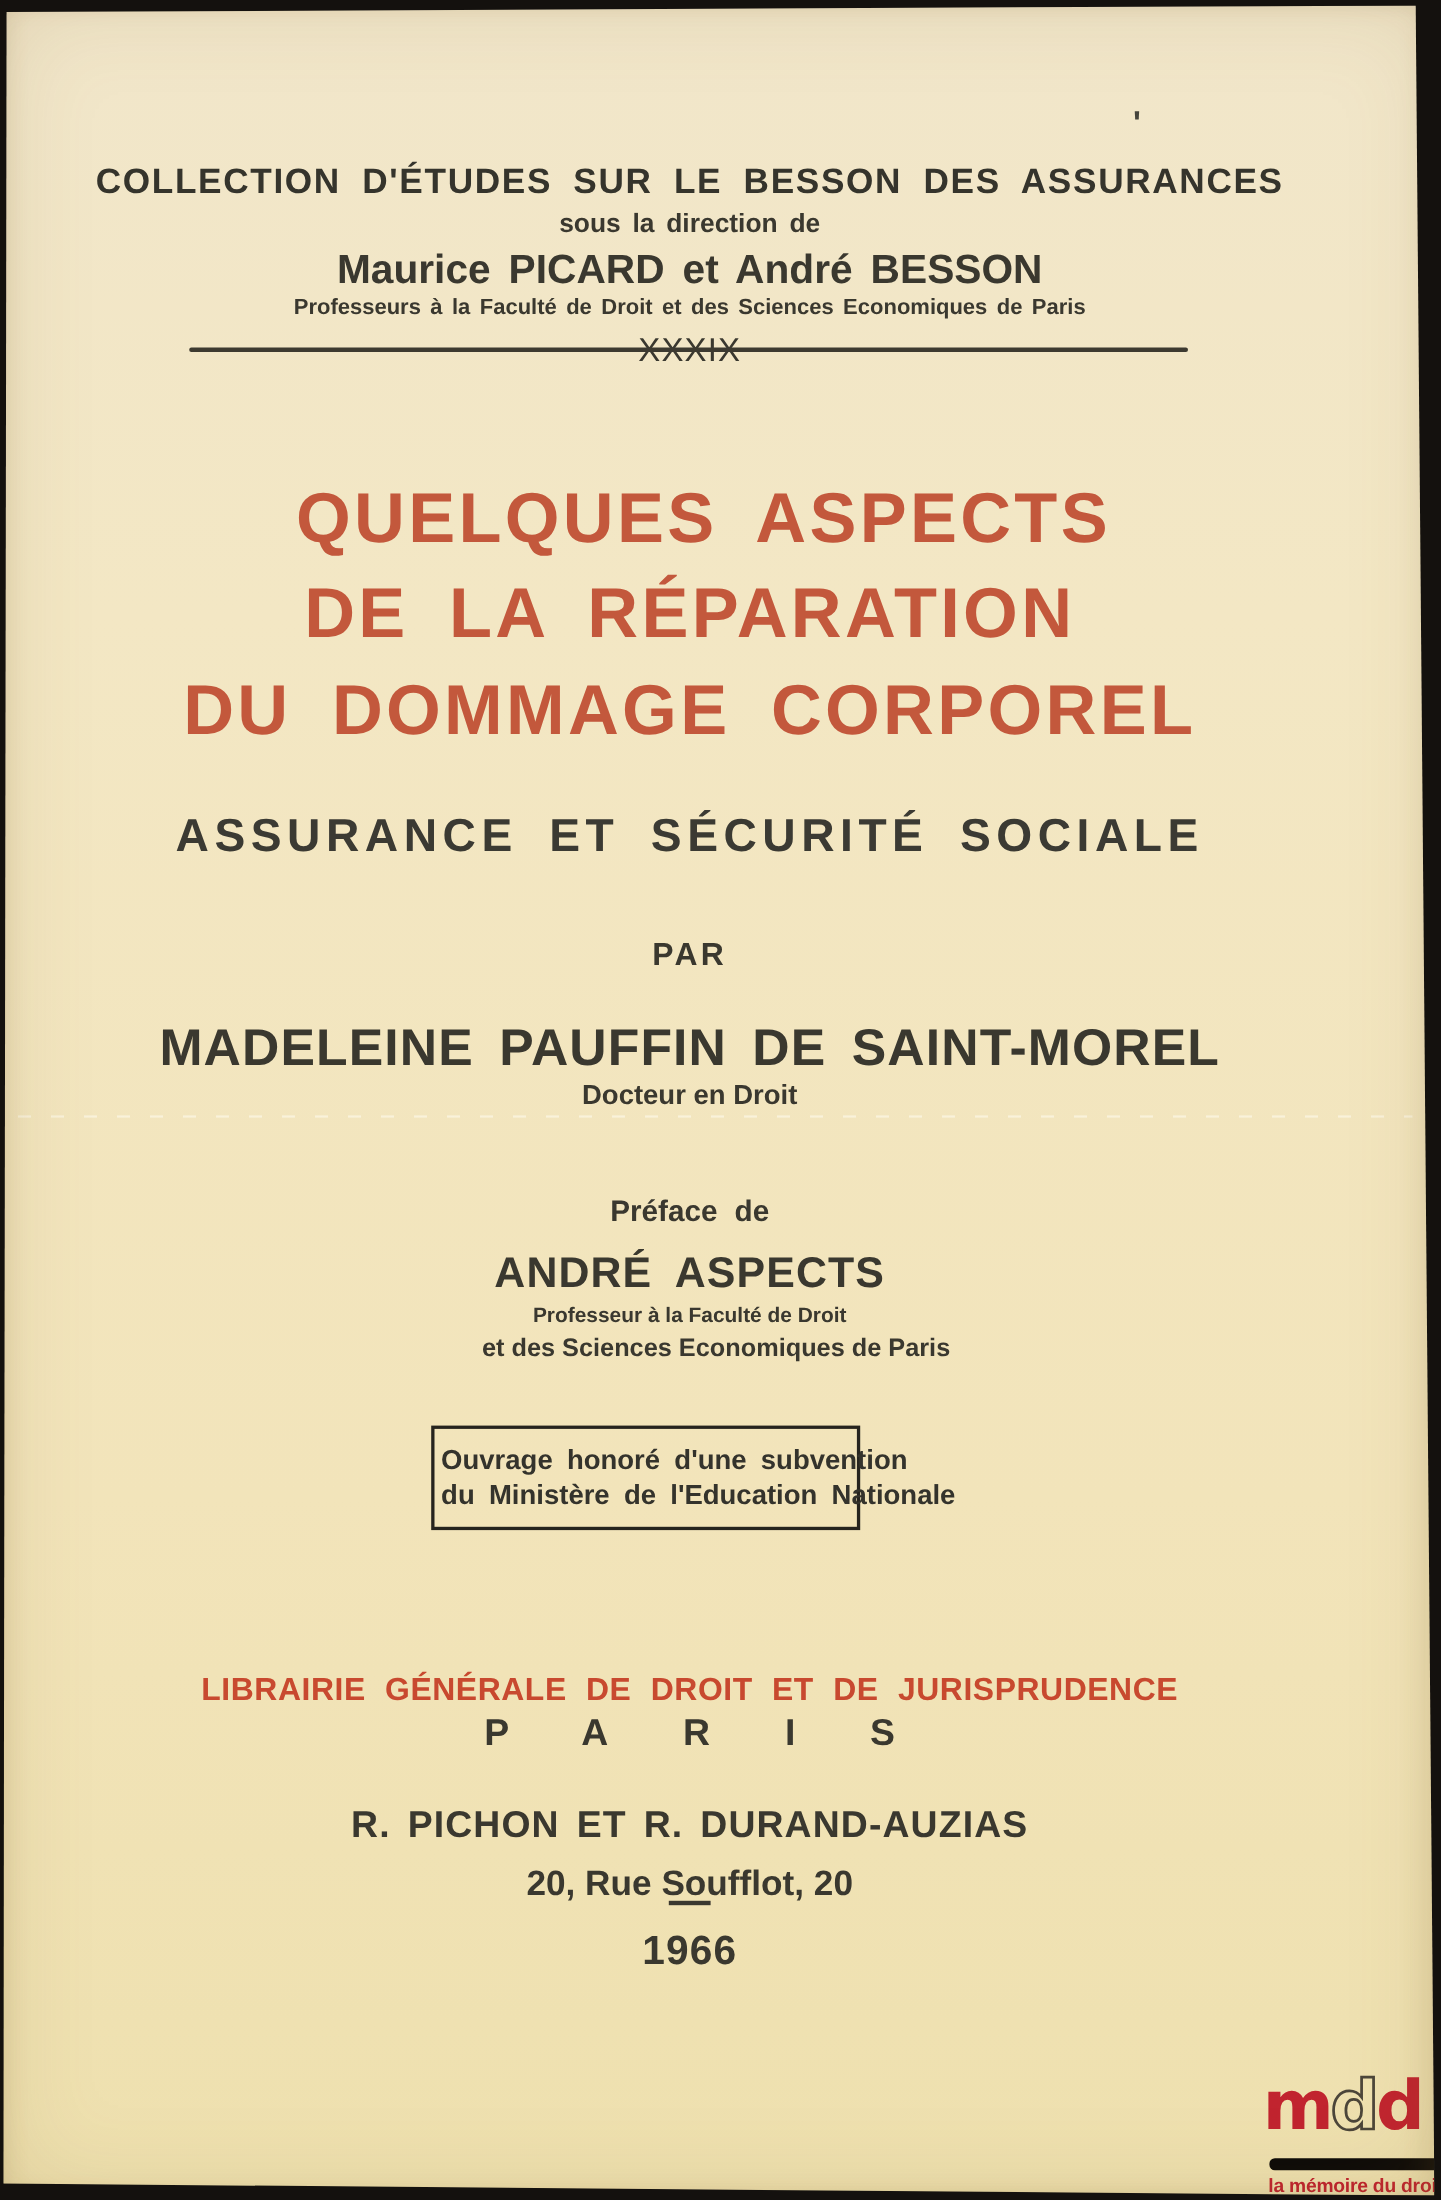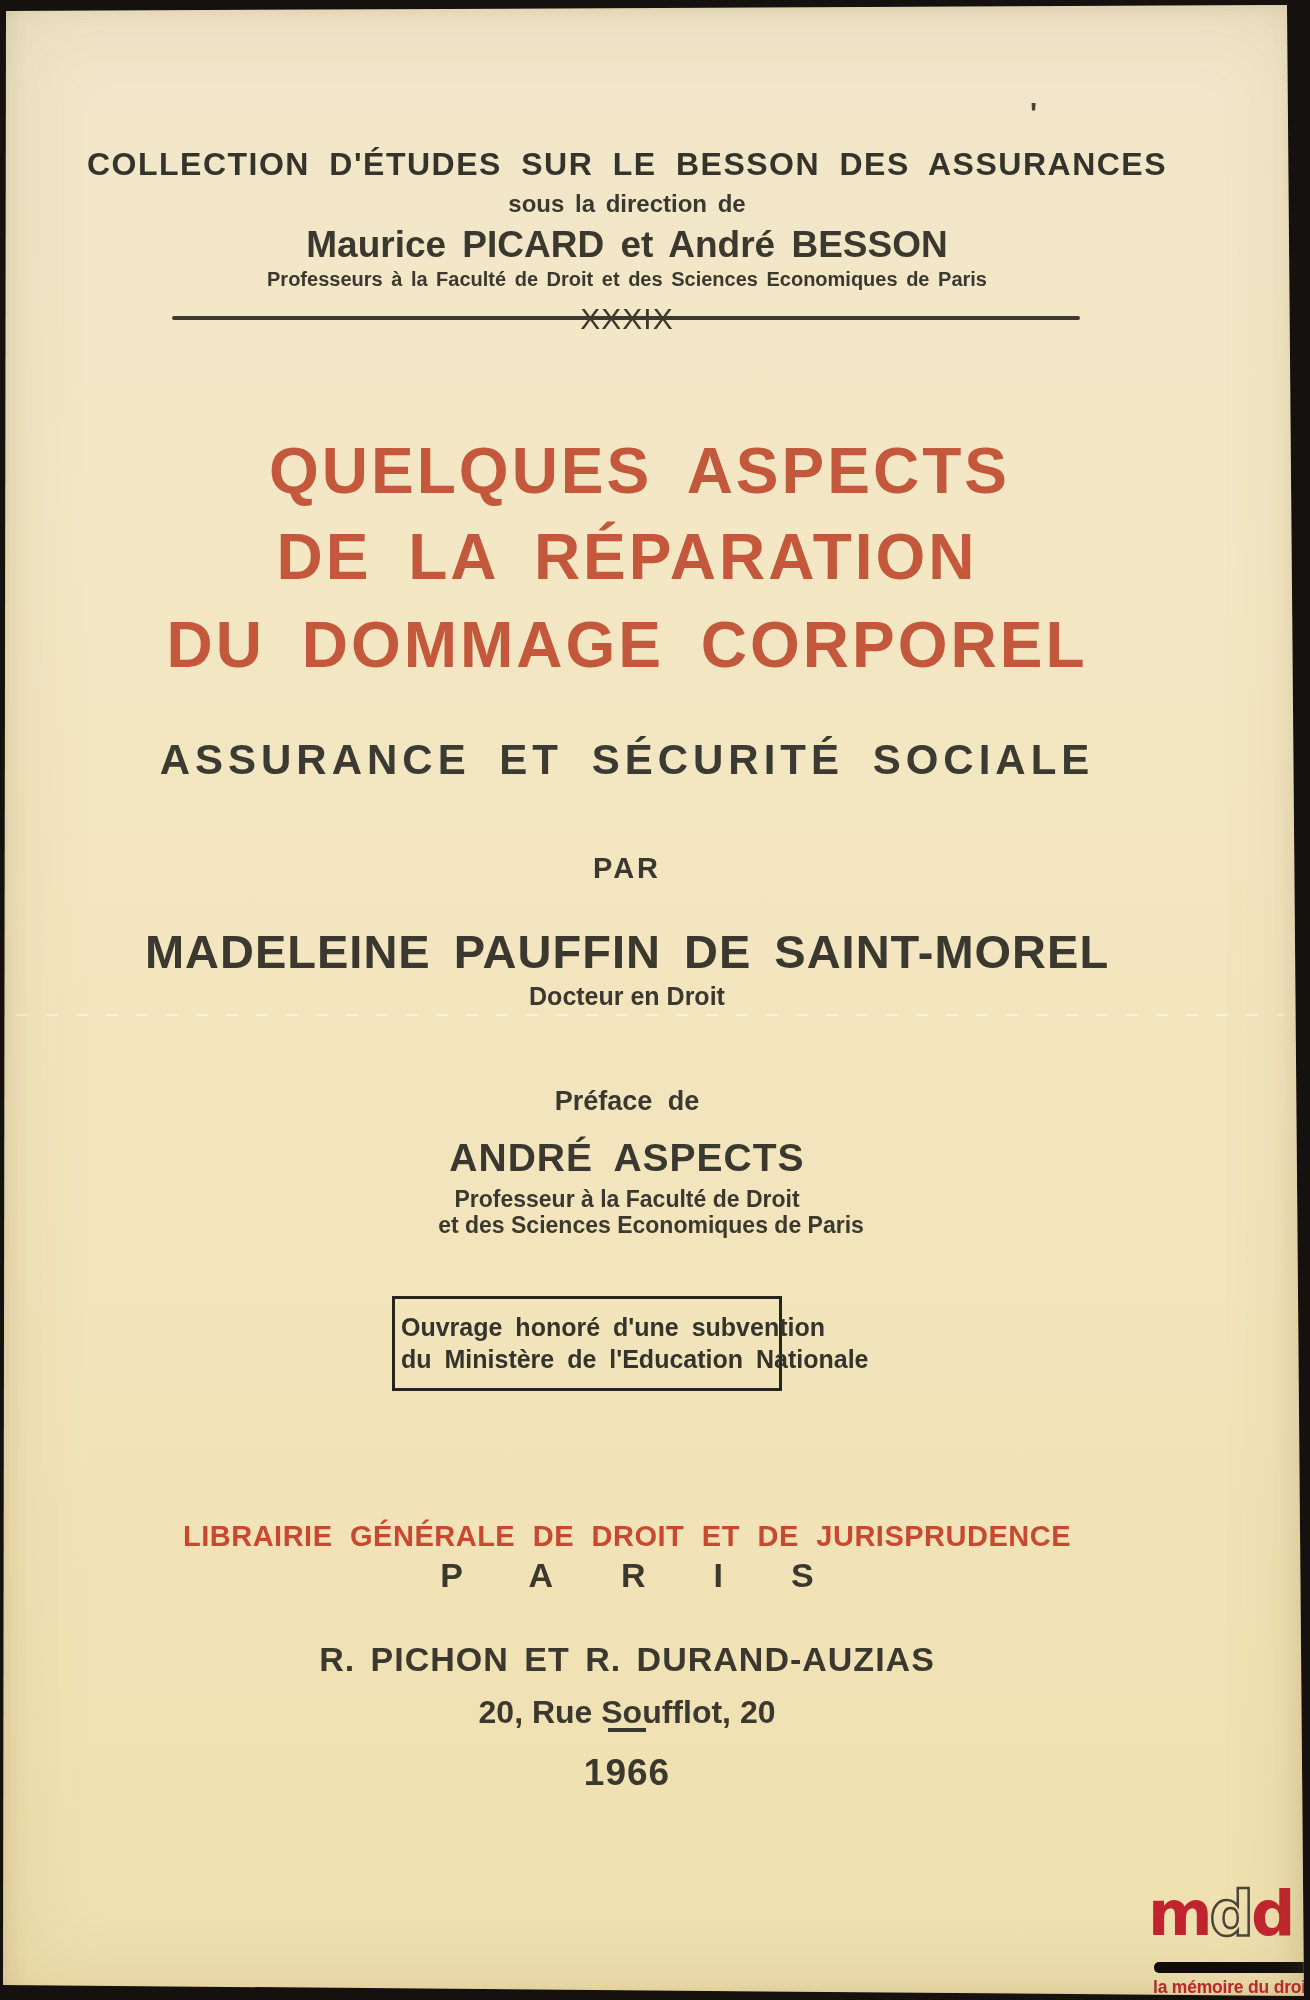--- a/index.html
+++ b/index.html
@@ -77,21 +77,21 @@
   .fold {
     position: absolute;
     top: 1014px; left: 16px; right: 26px; height: 2px;
     background: repeating-linear-gradient(90deg,
       rgba(253,248,232,0.9) 0 12px, rgba(253,248,232,0) 12px 30px);
     opacity: 0.75;
   }
 
   .preface-label  { top: 1086px; font-size: 27px; font-weight: bold; word-spacing: 8px; }
   .preface-author { top: 1136px; font-size: 39px; font-weight: bold; letter-spacing: 1px; word-spacing: 10px; }
-  .preface-sub-1  { top: 1186px; font-size: 23px; font-weight: bold; }
+  .preface-sub-1  { top: 1186px; font-size: 19px; font-weight: bold; }
   .preface-sub-2  { top: 1212px; font-size: 23px; font-weight: bold; padding-left: 48px; }
 
   
   .grant-box {
     position: absolute;
     top: 1296px; left: 392px;
     width: 390px;
     border: 3px solid #26241e;
     padding: 12px 6px 13px 6px;
     text-align: center;

